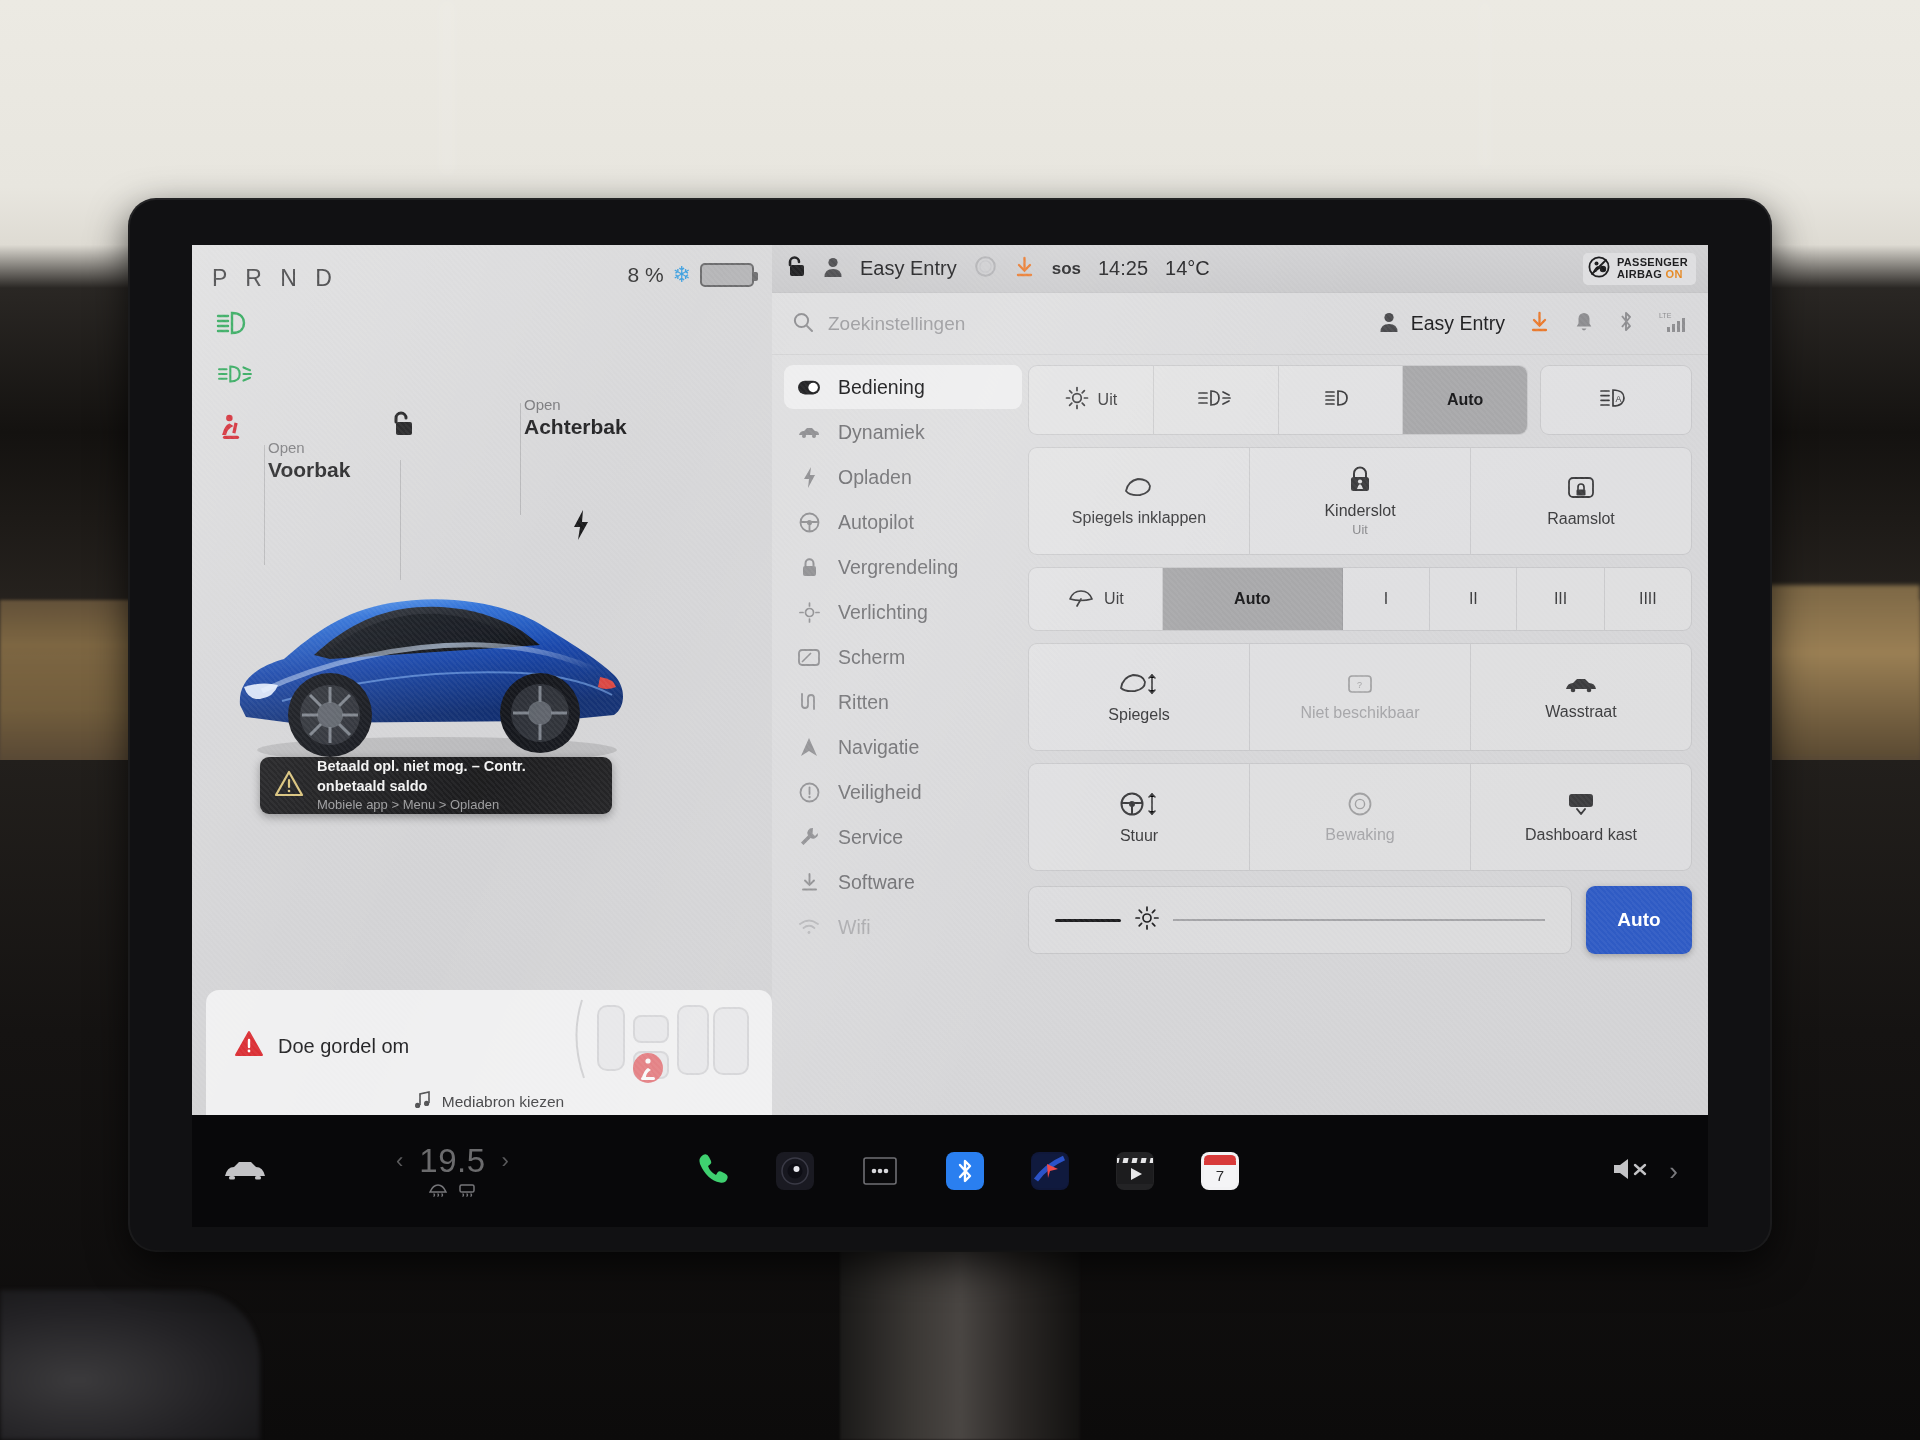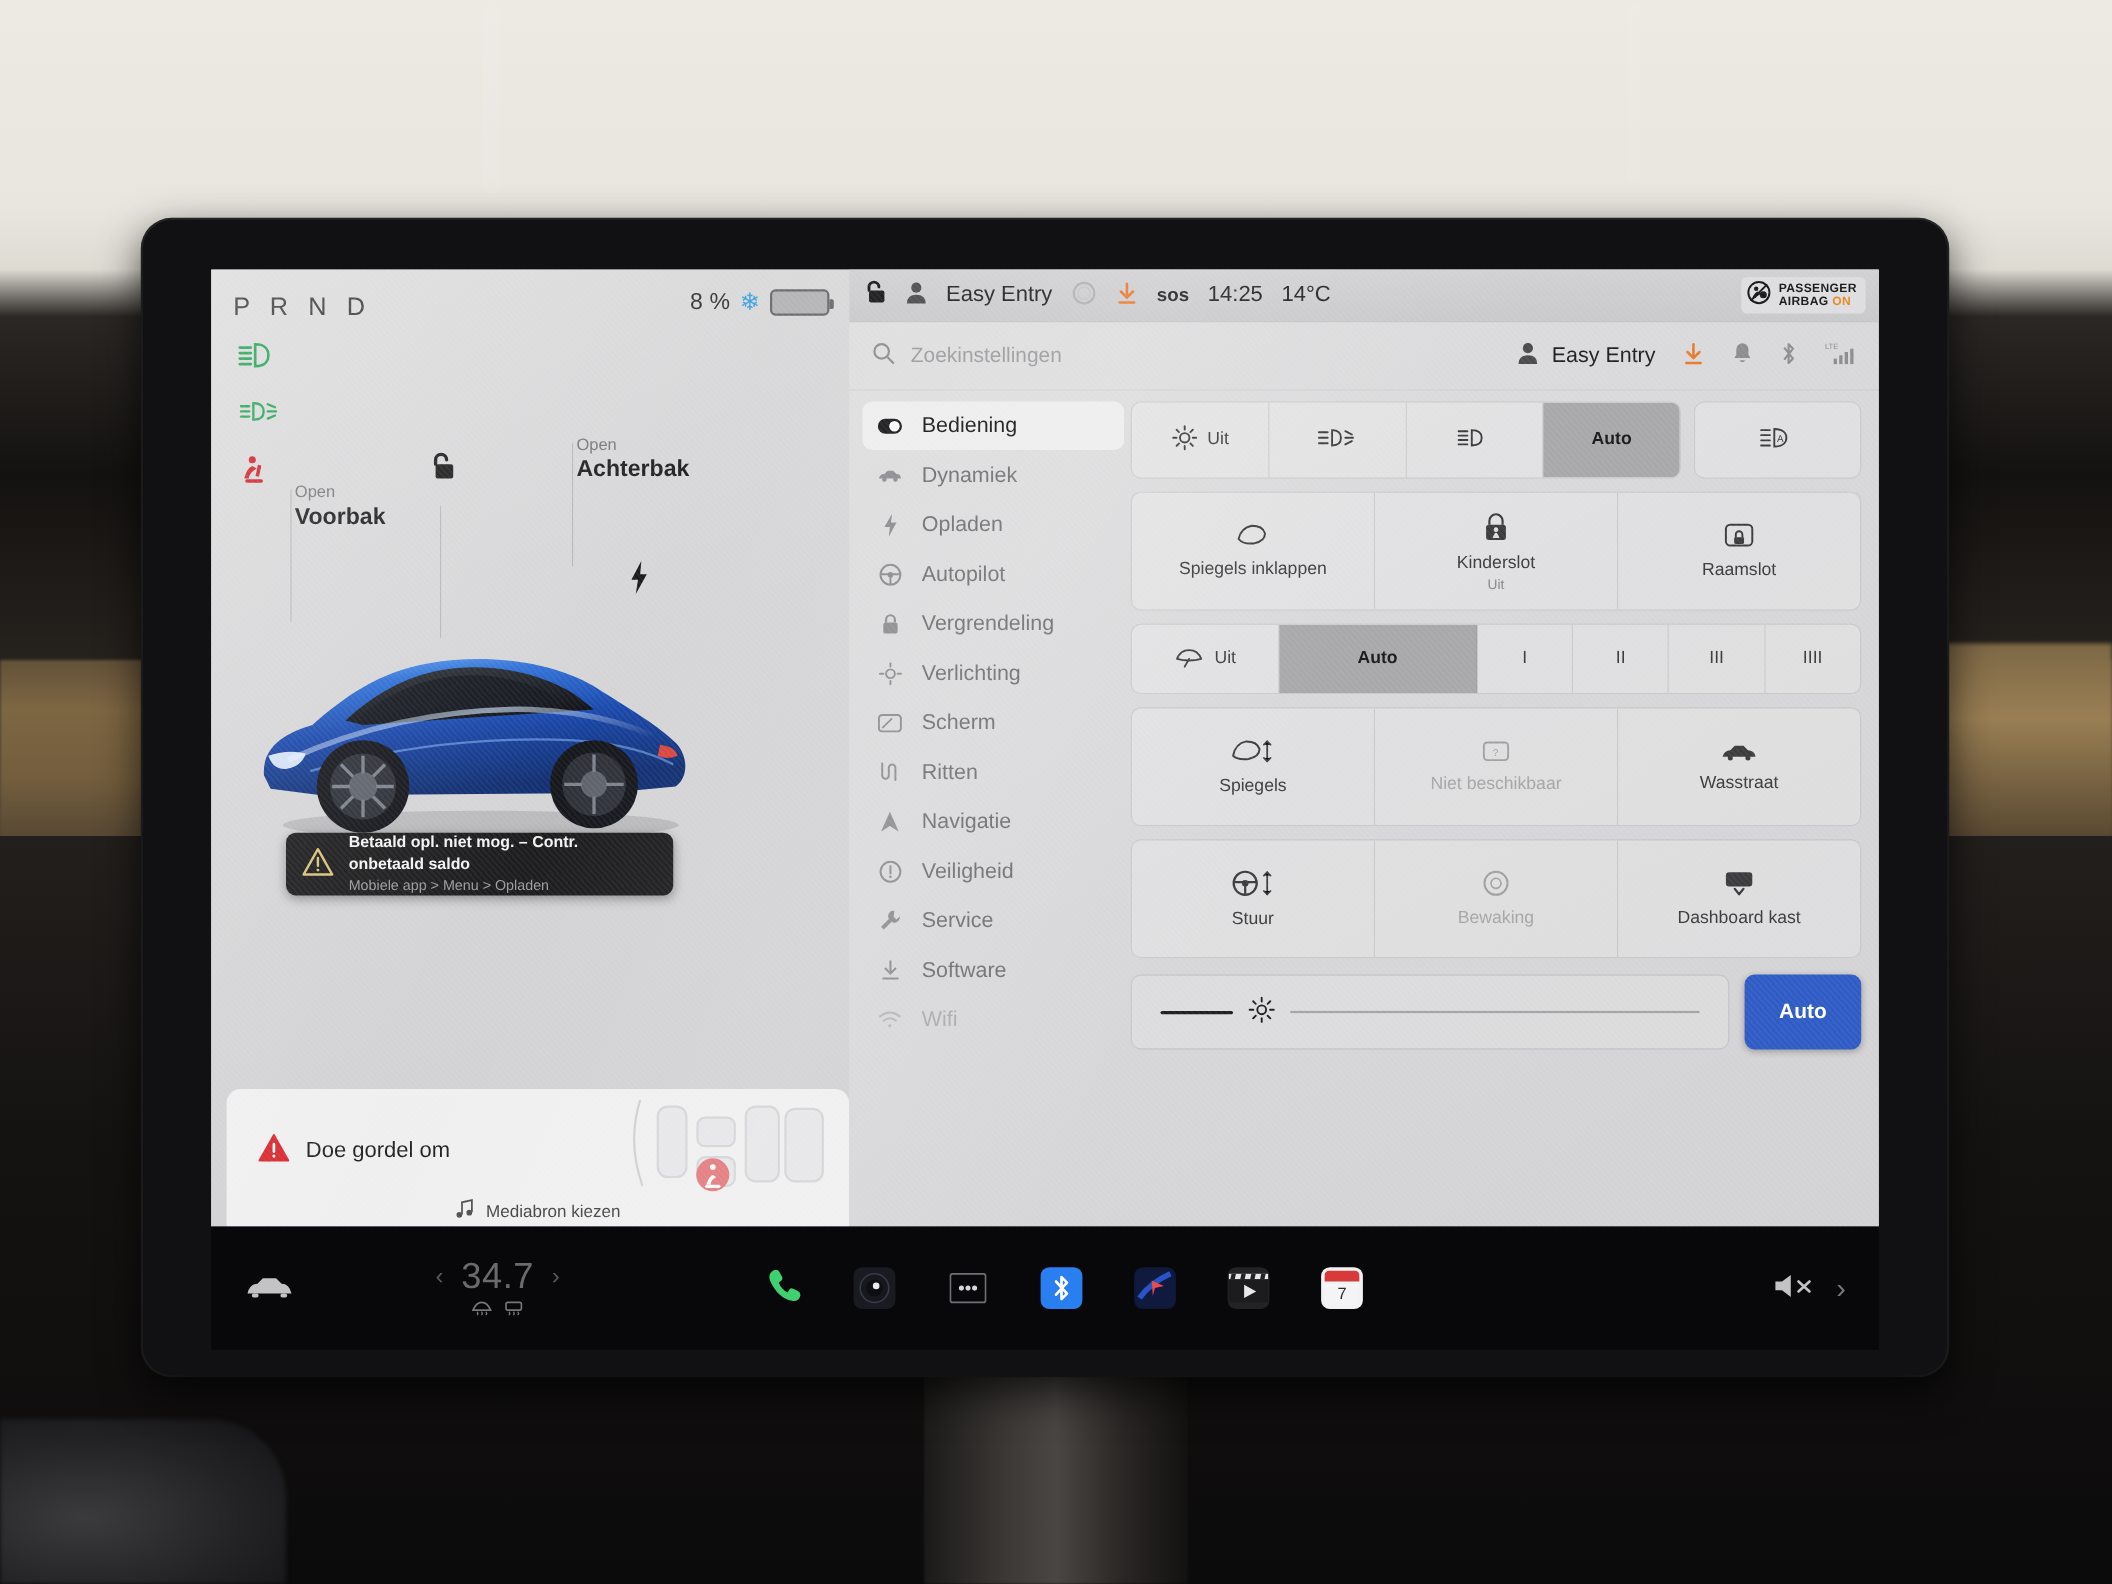--- a/index.html
+++ b/index.html
@@ -913,21 +913,21 @@
     <svg width="46" height="30" viewBox="0 0 46 30">
       <path d="M3 22 q2-9 9-9 l5-5 h12 l5 5 q7 0 9 9 z" fill="#c3c3c6"></path>
       <rect x="7" y="22" width="6" height="3.6" rx="1.6" fill="#c3c3c6"></rect>
       <rect x="33" y="22" width="6" height="3.6" rx="1.6" fill="#c3c3c6"></rect>
     </svg>
   </span>
 
   <span id="temp" style="margin-left:128px;">
     <span id="temprow">
       <span class="chev">‹</span>
-      <span id="tempval">34.7</span>
+      <span id="tempval">19.5</span>
       <span class="chev">›</span>
     </span>
     <span id="defrost">
       <span>
         <svg width="20" height="15" viewBox="0 0 20 15">
             <path d="M2 10 q3-7 8-7 q5 0 8 7 z" fill="none" stroke="#76767a" stroke-width="1.5"></path>
             <g stroke="#76767a" stroke-width="1.3" stroke-linecap="round">
               <path d="M6 12 q1 1 0 2.2"></path>
               <path d="M10 12 q1 1 0 2.2"></path>
               <path d="M14 12 q1 1 0 2.2"></path>

